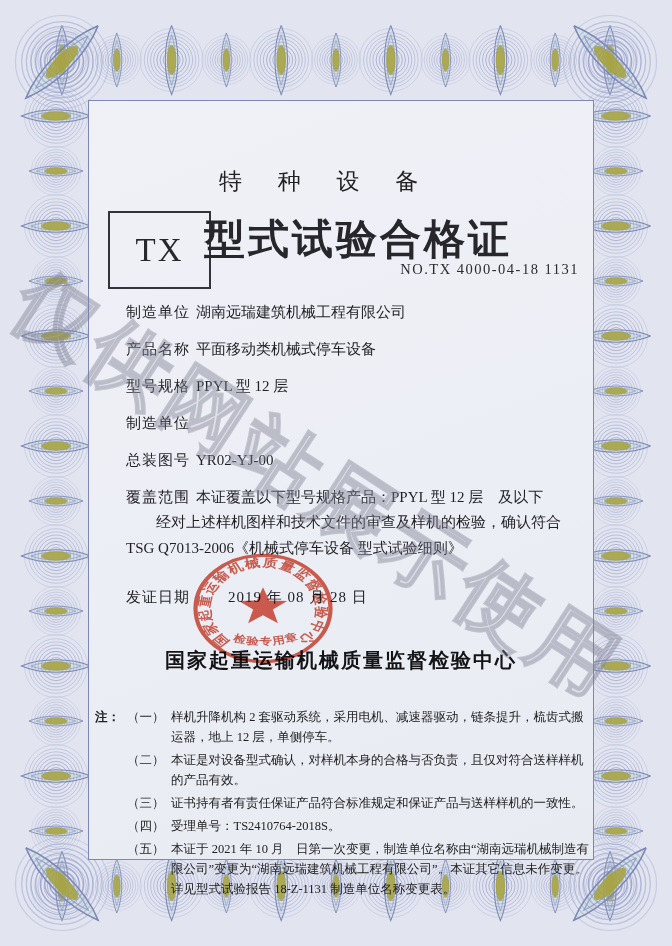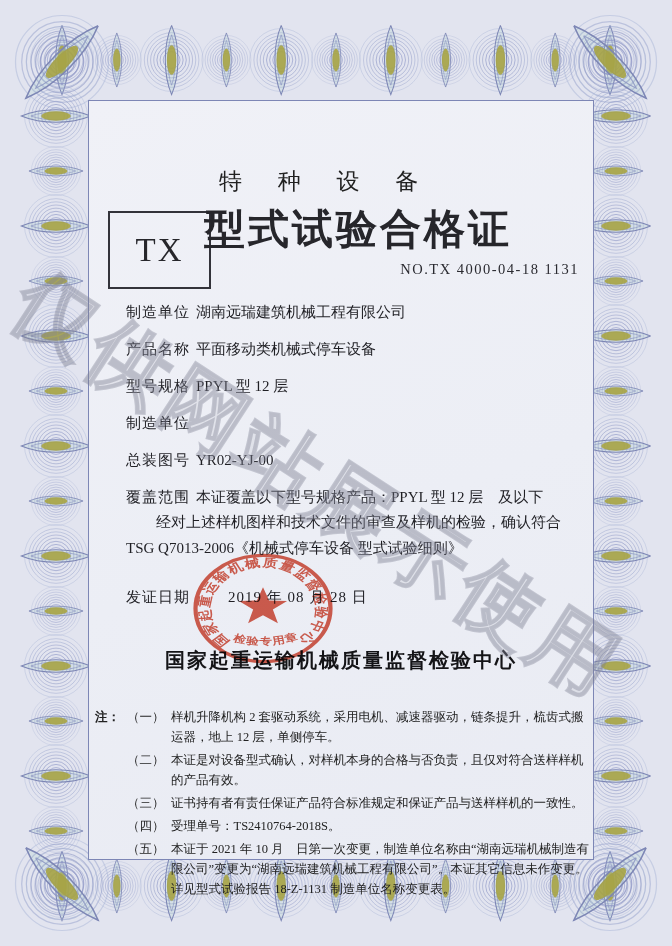--- a/index.html
+++ b/index.html
@@ -16,21 +16,21 @@
     border:1.5px solid #7d86b5;
     z-index:2;
   }
   .tx-box{
     position:absolute;left:19px;top:67px;width:99px;height:74px;
     border:2px solid #33333a;display:flex;align-items:center;justify-content:center;
     font-weight:normal;font-size:33px;letter-spacing:2px;margin-top:43px;
   }
   .header-center{position:absolute;left:115px;top:65px;width:355px;}
   .subtitle{font-size:23px;letter-spacing:15px;text-indent:15px;color:#222;}
-  .title{font-size:41px;font-weight:bold;letter-spacing:3px;margin-top:5px;white-space:nowrap;font-family:Liberation Serif, serif;}
+  .title{font-size:41px;font-weight:bold;letter-spacing:3px;margin-top:15px;white-space:nowrap;font-family:Liberation Serif, serif;}
   .cert-no{position:absolute;left:60px;top:160px;width:430px;text-align:right;
     font-size:14.5px;letter-spacing:1.5px;color:#2a2a30;}
   .fields{position:absolute;left:37px;top:193px;width:450px;}
   .field-row{display:flex;height:37px;align-items:center;font-size:15px;}
   .field-label{width:64px;letter-spacing:1px;flex:none;color:#232328;}
   .field-value{margin-left:6px;white-space:nowrap;color:#1f1f24;}
   .conclusion{
     position:absolute;left:37px;top:408px;width:438px;
     font-size:15px;line-height:26px;text-indent:2em;color:#1f1f24;
   }

